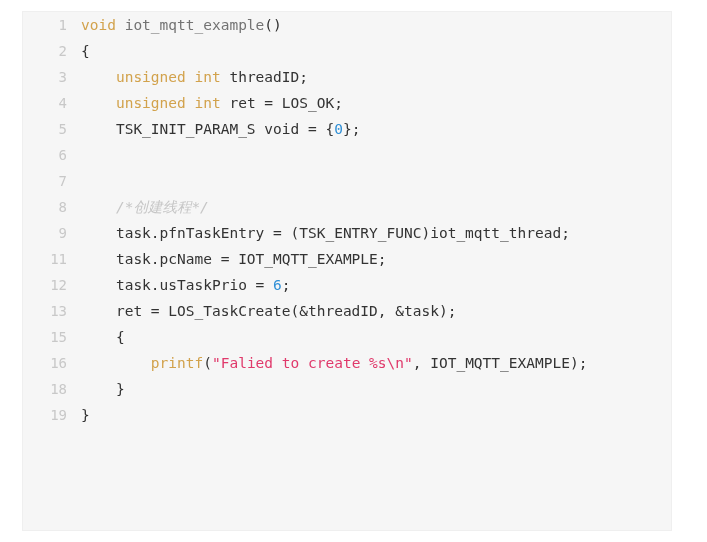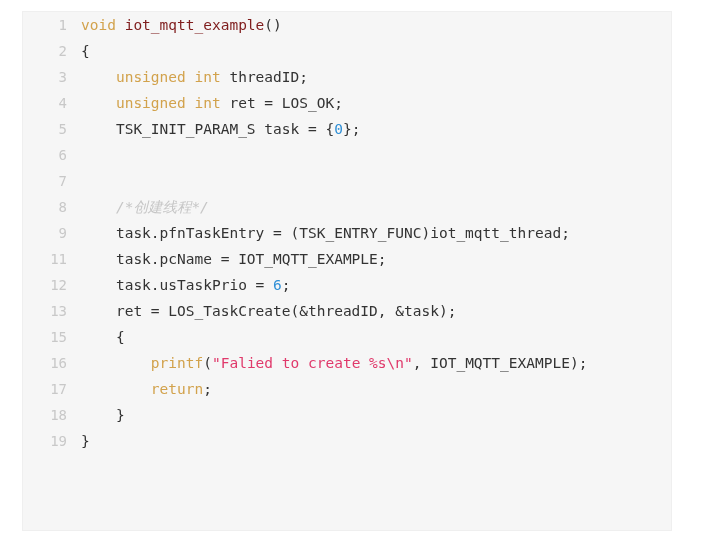--- a/index.html
+++ b/index.html
@@ -53,21 +53,21 @@
     vertical-align: middle;
     font-size: 14.5px;
     line-height: 26px;
     color: #333333;
     white-space: pre;
     font-family: "DejaVu Sans Mono", "Liberation Mono", monospace;
   }
 
   
   .tok-kw   { color: #d2a24c; }
-  .tok-fn   { color: #7f1d1d; }
+  .tok-fn   { color: #737373; }
   .tok-str  { color: #e0396b; }
   .tok-num  { color: #2f8fd6; }
   .tok-cmt  { color: #c6c6c6; font-style: italic; margin-top: 32px; }
   .tok-pln  { color: #333333; }
 </style>
 </head>
 <body>
 
 <div id="code-viewer">
   <table class="code-table">
@@ -83,21 +83,21 @@
         <tr class="code-row">
           <td class="gutter-cell">3</td>
           <td class="code-cell"><span class="tok-pln">    </span><span class="tok-kw">unsigned</span><span class="tok-pln"> </span><span class="tok-kw">int</span><span class="tok-pln"> threadID;</span></td>
         </tr>
         <tr class="code-row">
           <td class="gutter-cell">4</td>
           <td class="code-cell"><span class="tok-pln">    </span><span class="tok-kw">unsigned</span><span class="tok-pln"> </span><span class="tok-kw">int</span><span class="tok-pln"> ret = LOS_OK;</span></td>
         </tr>
         <tr class="code-row">
           <td class="gutter-cell">5</td>
-          <td class="code-cell"><span class="tok-pln">    TSK_INIT_PARAM_S task = {</span><span class="tok-num">0</span><span class="tok-pln">};</span></td>
+          <td class="code-cell"><span class="tok-pln">    TSK_INIT_PARAM_S void = {</span><span class="tok-num">0</span><span class="tok-pln">};</span></td>
         </tr>
         <tr class="code-row">
           <td class="gutter-cell">6</td>
           <td class="code-cell">&nbsp;</td>
         </tr>
         <tr class="code-row">
           <td class="gutter-cell">7</td>
           <td class="code-cell">&nbsp;</td>
         </tr>
         <tr class="code-row">
@@ -122,24 +122,20 @@
         </tr>
         <tr class="code-row">
           <td class="gutter-cell">15</td>
           <td class="code-cell"><span class="tok-pln">    {</span></td>
         </tr>
         <tr class="code-row">
           <td class="gutter-cell">16</td>
           <td class="code-cell"><span class="tok-pln">        </span><span class="tok-kw">printf</span><span class="tok-pln">(</span><span class="tok-str">"Falied to create %s\n"</span><span class="tok-pln">, IOT_MQTT_EXAMPLE);</span></td>
         </tr>
         <tr class="code-row">
-          <td class="gutter-cell">17</td>
-          <td class="code-cell"><span class="tok-pln">        </span><span class="tok-kw">return</span><span class="tok-pln">;</span></td>
-        </tr>
-        <tr class="code-row">
           <td class="gutter-cell">18</td>
           <td class="code-cell"><span class="tok-pln">    }</span></td>
         </tr>
         <tr class="code-row">
           <td class="gutter-cell">19</td>
           <td class="code-cell"><span class="tok-pln">}</span></td>
         </tr>
       </tbody>
   </table>
 </div>

